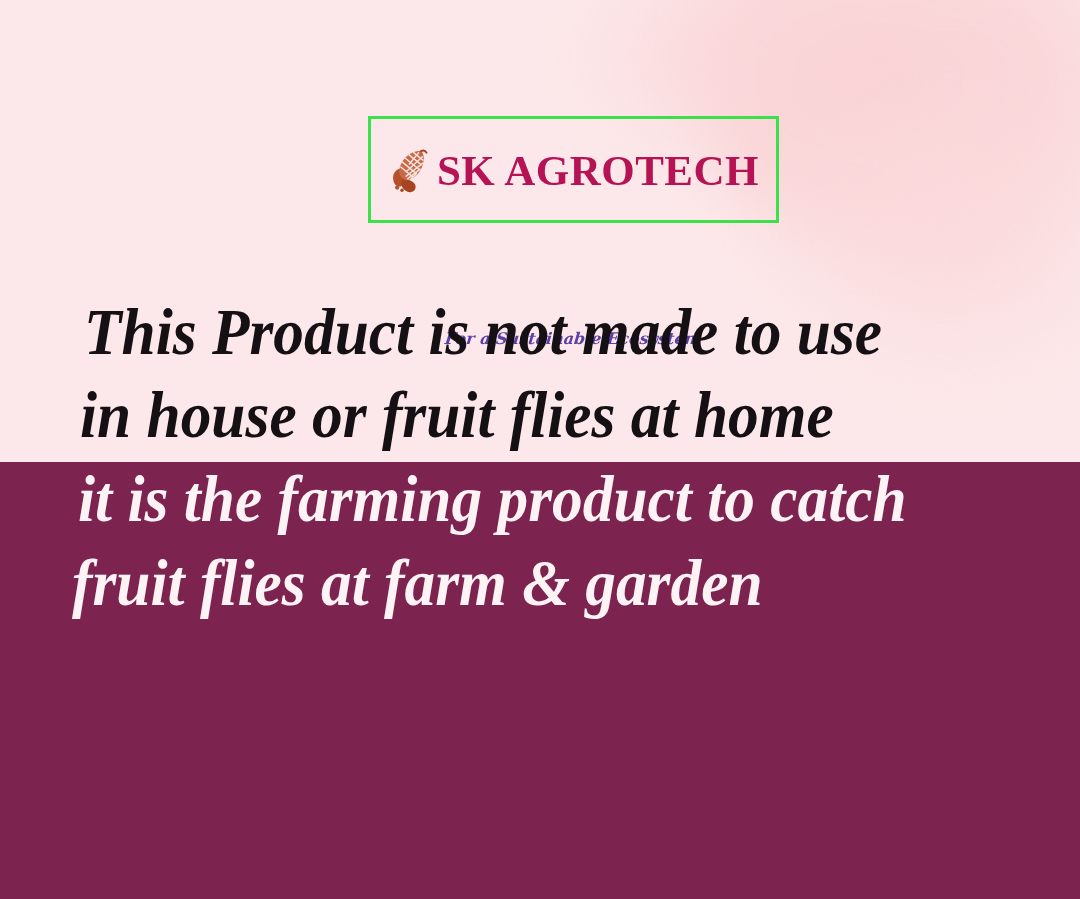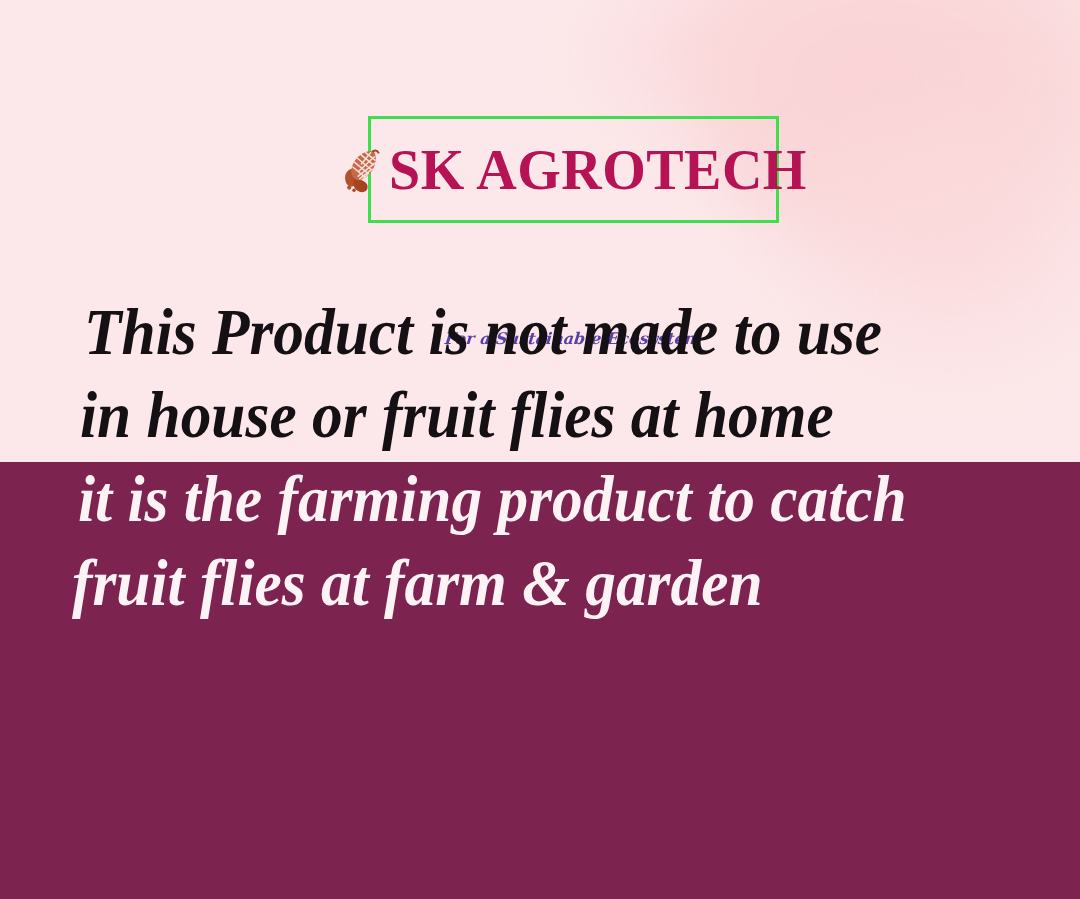--- a/index.html
+++ b/index.html
@@ -102,21 +102,21 @@
   #corn-icon {
     width: 40px;
     height: 44px;
     display: block;
     flex: 0 0 auto;
     margin-top: 1px;
   }
   #brand-name {
     font-family: "Liberation Serif", serif;
     font-weight: bold;
-    font-size: 56px;
+    font-size: 43px;
     line-height: 1;
     letter-spacing: 0.5px;
     color: #b61355;
     white-space: nowrap;
   }
   #tagline-wrap {
     position: absolute;
     left: 0;
     top: 206px;
     width: 411px;

